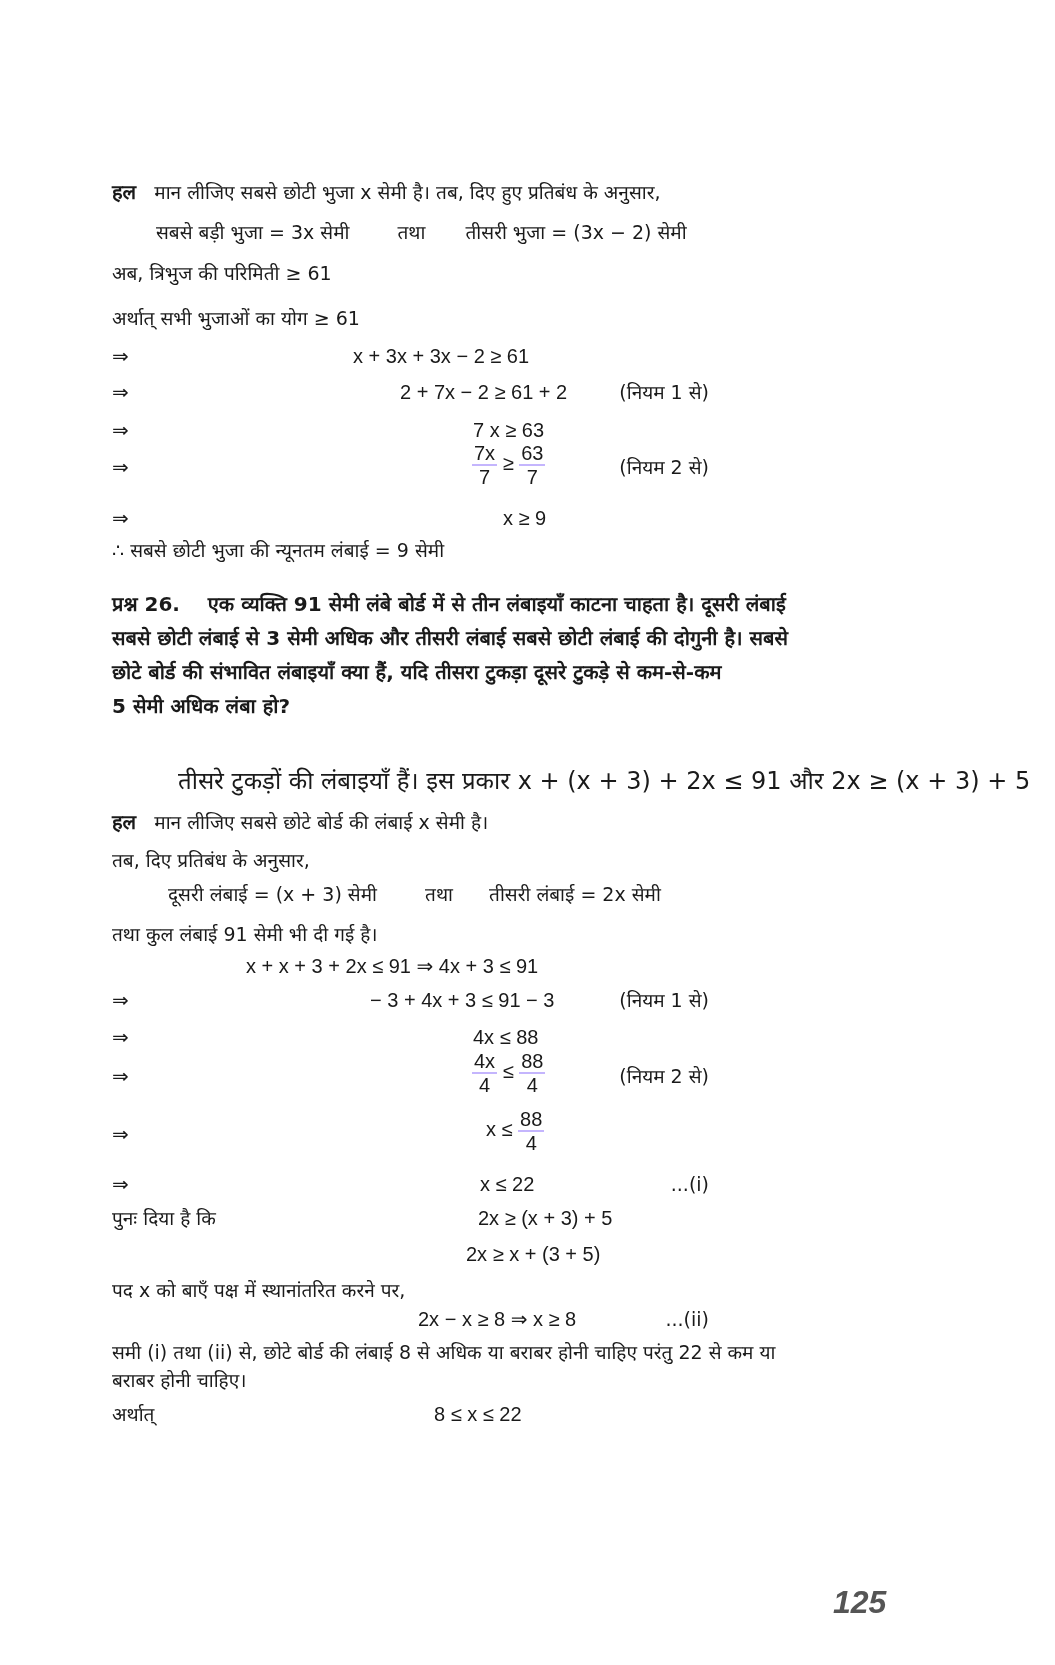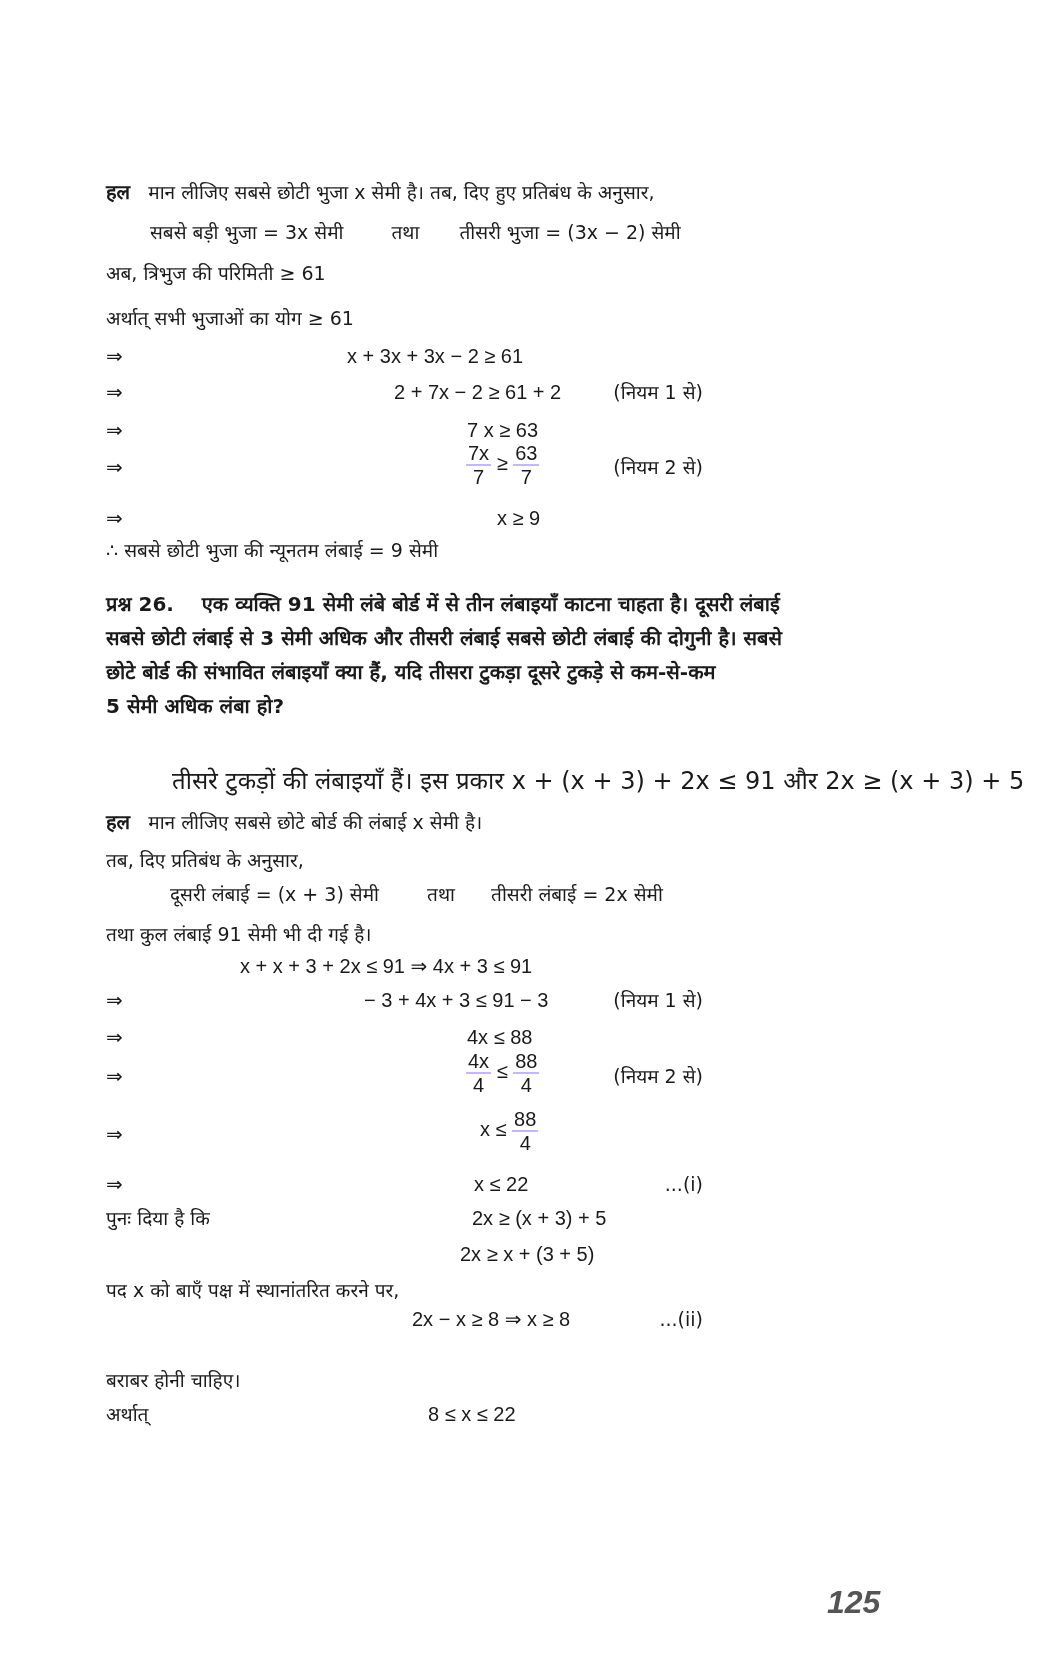--- a/index.html
+++ b/index.html
@@ -1,18 +1,18 @@
 <!DOCTYPE html>
 <html><head>
 <meta charset="utf-8">
 <style>
   html, body { margin:0; padding:0; background:#ffffff; }
   body { width:1055px; height:1665px; position:relative; overflow:hidden;
          font-family:"DejaVu Sans","Liberation Sans",sans-serif; color:#1a1a1a; }
-  .page { position:absolute; left:0; top:0; width:849px; height:1665px; }
+  .page { position:absolute; left:6px; top:0; width:849px; height:1665px; }
   .ln { position:absolute; white-space:nowrap; font-size:19px; line-height:24px; }
   .bold { font-weight:bold; }
   .q { font-weight:bold; font-size:20px; }
   .math { font-family:"Liberation Sans",sans-serif; font-size:20px; }
   .arrow { position:absolute; left:106px; font-size:20px; font-family:"DejaVu Sans",sans-serif; }
   .rule { position:absolute; right:146px; font-size:19px; }
   .frac { display:inline-flex; flex-direction:column; align-items:center; vertical-align:middle; line-height:22px; }
   .frac .num { border-bottom:2px solid #c4b5fd; padding:0 2px; }
   .frac .den { padding:0 2px; }
   .pgnum { position:absolute; left:827px; top:1584px; font-family:"Liberation Sans",sans-serif;
@@ -74,21 +74,21 @@
   <div class="ln bold" style="left:106px;top:660px;font-size:20px;">छोटे बोर्ड की संभावित लंबाइयाँ क्या हैं, यदि तीसरा टुकड़ा दूसरे टुकड़े से कम-से-कम</div>
   <div class="ln bold" style="left:106px;top:694px;font-size:20px;">5 सेमी अधिक लंबा हो?</div>
 
   <div class="ln" style="left:172px;top:769px;font-size:24px;">तीसरे टुकड़ों की लंबाइयाँ हैं। इस प्रकार x + (x + 3) + 2x ≤ 91 और 2x ≥ (x + 3) + 5</div>
 
   <div class="ln" style="left:106px;top:810px;">
     <span class="q">हल</span>&nbsp;&nbsp;
     <span>मान लीजिए सबसे छोटे बोर्ड की लंबाई x सेमी है।</span>
   </div>
   <div class="ln" style="left:106px;top:848px;">तब, दिए प्रतिबंध के अनुसार,</div>
-  <div class="ln" style="left:162px;top:882px;margin-left:8px;">
+  <div class="ln" style="left:162px;top:882px;">
     <span>दूसरी लंबाई = (x + 3) सेमी</span>
     <span style="display:inline-block;width:36px;"></span>
     <span>तथा</span>
     <span style="display:inline-block;width:24px;"></span>
     <span>तीसरी लंबाई = 2x सेमी</span>
   </div>
   <div class="ln" style="left:106px;top:922px;">तथा कुल लंबाई 91 सेमी भी दी गई है।</div>
   <div class="ln math" style="left:240px;top:954px;">x + x + 3 + 2x ≤ 91  ⇒  4x + 3 ≤ 91</div>
 
   <span class="arrow" style="top:988px;">⇒</span>
@@ -126,19 +126,20 @@
   <div class="ln rule" style="top:1172px;">...(i)</div>
 
   <div class="ln" style="left:106px;top:1206px;">पुनः दिया है कि</div>
   <div class="ln math" style="left:472px;top:1206px;">2x ≥ (x + 3) + 5</div>
   <div class="ln math" style="left:460px;top:1242px;">2x ≥ x + (3 + 5)</div>
 
   <div class="ln" style="left:106px;top:1278px;">पद x को बाएँ पक्ष में स्थानांतरित करने पर,</div>
   <div class="ln math" style="left:412px;top:1307px;">2x − x ≥ 8  ⇒  x ≥ 8</div>
   <div class="ln rule" style="top:1307px;">...(ii)</div>
 
+  <div class="ln" style="left:106px;top:1340px;">समी (i) तथा (ii) से, छोटे बोर्ड की लंबाई 8 से अधिक या बराबर होनी चाहिए परंतु 22 से कम या</div>
   <div class="ln" style="left:106px;top:1368px;">बराबर होनी चाहिए।</div>
 
   <div class="ln" style="left:106px;top:1402px;">अर्थात्</div>
   <div class="ln math" style="left:428px;top:1402px;">8 ≤ x ≤ 22</div>
 
   <div class="pgnum">125</div>
 </div>
 
 </body></html>

